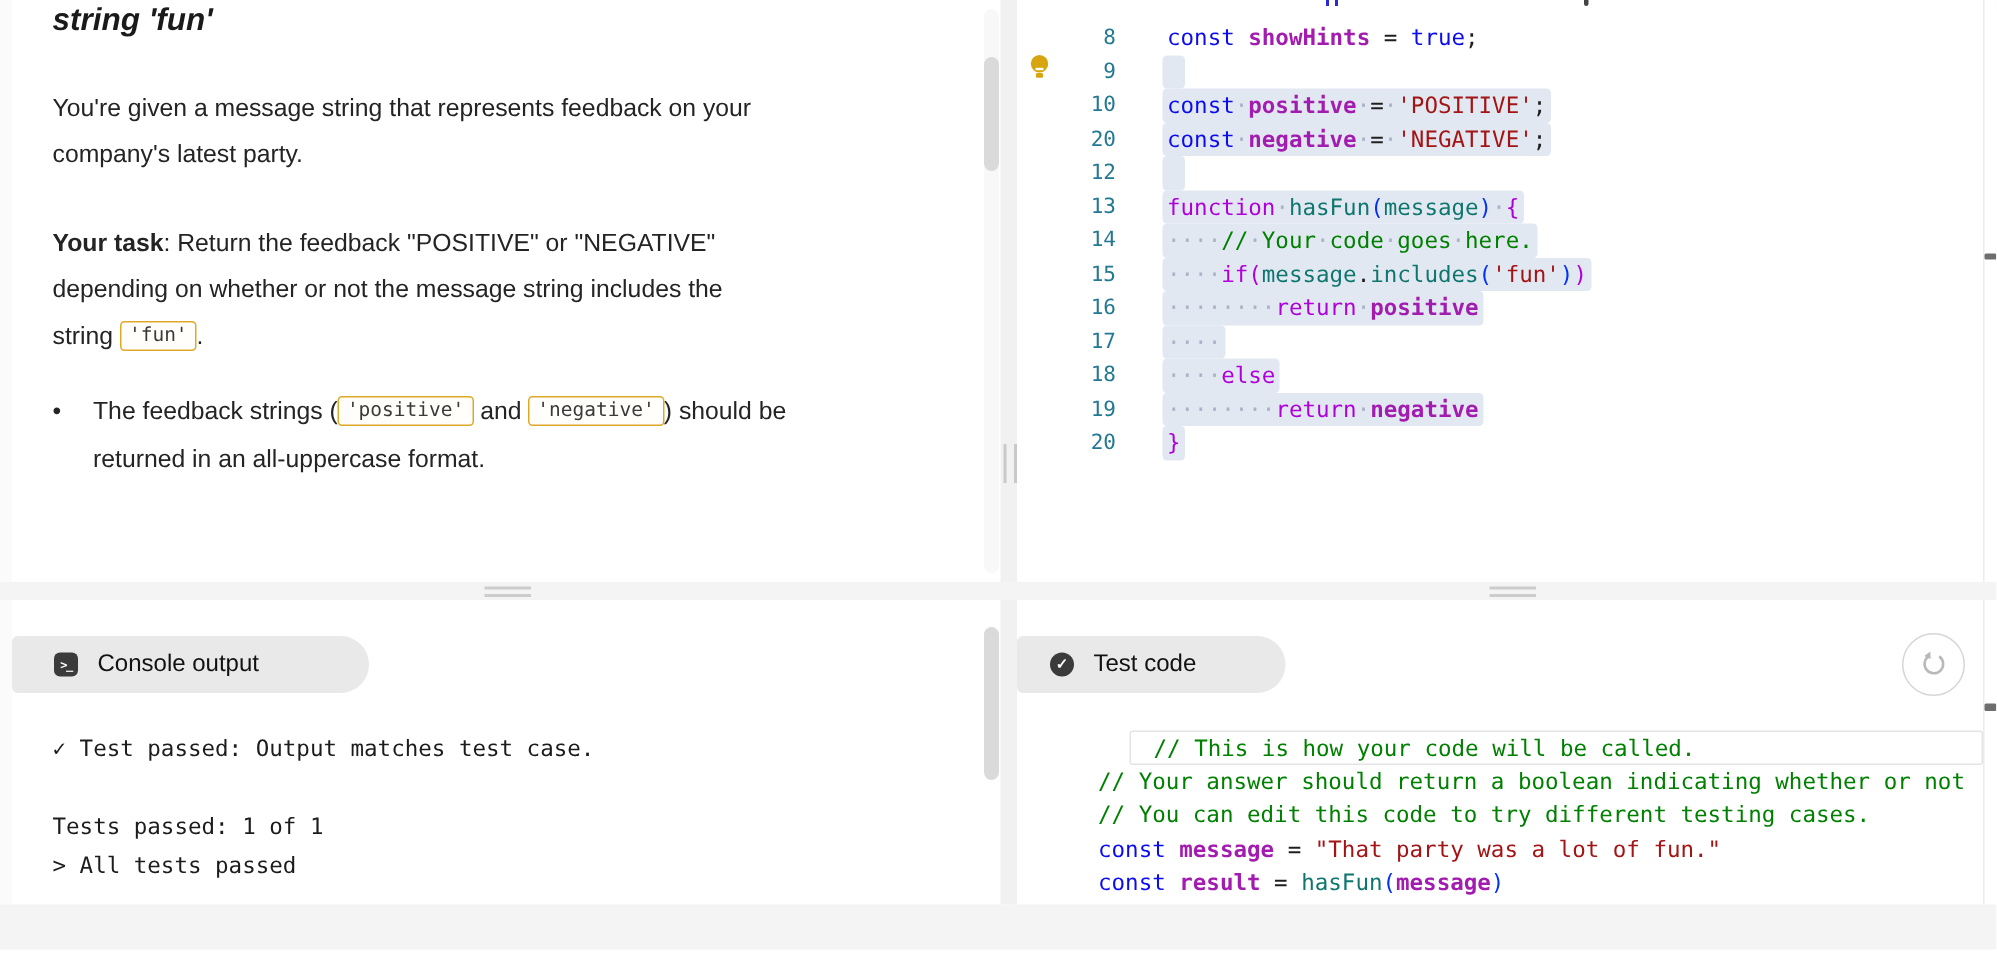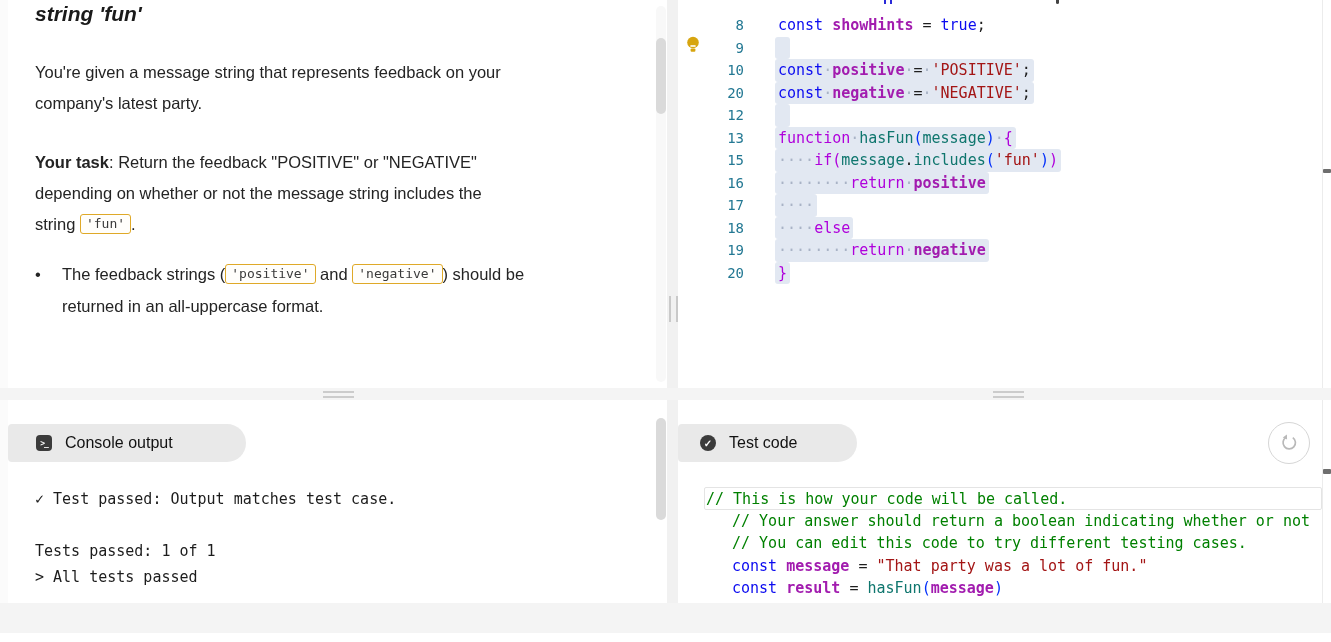--- a/index.html
+++ b/index.html
@@ -78,21 +78,21 @@
   
   #console{position:absolute;left:8px;top:400px;width:648px;height:203px;background:#fff;overflow:hidden;}
   #console .tab{left:0;width:210px;padding-left:28px;}
   #console .out{position:absolute;left:27px;top:86px;color:#1c1c1c;line-height:26px;white-space:pre;}
 
   
   #testcode{position:absolute;left:678px;top:400px;width:653px;height:203px;background:#fff;overflow:hidden;}
   #testcode .tab{left:0;width:157px;padding-left:22px;}
   #testcode .rows{position:absolute;left:0;top:87px;right:9px;}
   .t-row{height:22.5px;line-height:22.5px;white-space:pre;margin-left:54px;overflow:hidden;}
-  .t-row.curline{border:1px solid #e4e4e4;border-radius:2px;box-sizing:border-box;margin-left:26px;padding-left:1px;}
+  .t-row.curline{border:1px solid #e4e4e4;border-radius:2px;box-sizing:border-box;margin-left:75px;padding-left:15px;}
   .reset-btn{
     position:absolute;left:590px;top:22px;width:40px;height:40px;border-radius:50%;
     border:1px solid #d6d6d6;background:#fff;display:flex;align-items:center;justify-content:center;cursor:pointer;
   }
 </style>
 </head>
 <body>
 
 <div class="left-gutter"></div>
 <div class="corner-strip"></div>
@@ -136,20 +136,21 @@
     <rect x="4.6" y="12.6" width="4.8" height="3.2" rx="1" fill="#d7a50f"></rect>
   </svg>
 
   <div class="rows">
       <div class="code-row"><span class="gutter">8</span><span class="code"><span class="tk-k">const </span><span class="tk-v">showHints</span><span class="tk-op"> = </span><span class="tk-k">true</span><span class="tk-op">;</span></span></div>
       <div class="code-row"><span class="gutter">9</span><span class="code"><span class="sel empty"></span></span></div>
       <div class="code-row"><span class="gutter">10</span><span class="code"><span class="sel"><span class="tk-k">const<span class="ws">·</span></span><span class="tk-v">positive</span><span class="tk-op"><span class="ws">·</span>=<span class="ws">·</span></span><span class="tk-s">'POSITIVE'</span><span class="tk-op">;</span></span></span></div>
       <div class="code-row"><span class="gutter">20</span><span class="code"><span class="sel"><span class="tk-k">const<span class="ws">·</span></span><span class="tk-v">negative</span><span class="tk-op"><span class="ws">·</span>=<span class="ws">·</span></span><span class="tk-s">'NEGATIVE'</span><span class="tk-op">;</span></span></span></div>
       <div class="code-row"><span class="gutter">12</span><span class="code"><span class="sel empty"></span></span></div>
       <div class="code-row"><span class="gutter">13</span><span class="code"><span class="sel"><span class="tk-kw">function<span class="ws">·</span></span><span class="tk-id">hasFun</span><span class="tk-p1">(</span><span class="tk-id">message</span><span class="tk-p1">)</span><span class="tk-op"><span class="ws">·</span></span><span class="tk-p2">{</span></span></span></div>
+      <div class="code-row"><span class="gutter">14</span><span class="code"><span class="sel"><span class="tk-op"><span class="ws">·</span><span class="ws">·</span><span class="ws">·</span><span class="ws">·</span></span><span class="tk-cm">//<span class="ws">·</span>Your<span class="ws">·</span>code<span class="ws">·</span>goes<span class="ws">·</span>here.</span></span></span></div>
       <div class="code-row"><span class="gutter">15</span><span class="code"><span class="sel"><span class="tk-op"><span class="ws">·</span><span class="ws">·</span><span class="ws">·</span><span class="ws">·</span></span><span class="tk-kw">if</span><span class="tk-p2">(</span><span class="tk-id">message</span><span class="tk-op">.</span><span class="tk-id">includes</span><span class="tk-p1">(</span><span class="tk-s">'fun'</span><span class="tk-p1">)</span><span class="tk-p2">)</span></span></span></div>
       <div class="code-row"><span class="gutter">16</span><span class="code"><span class="sel"><span class="tk-op"><span class="ws">·</span><span class="ws">·</span><span class="ws">·</span><span class="ws">·</span><span class="ws">·</span><span class="ws">·</span><span class="ws">·</span><span class="ws">·</span></span><span class="tk-kw">return<span class="ws">·</span></span><span class="tk-v">positive</span></span></span></div>
       <div class="code-row"><span class="gutter">17</span><span class="code"><span class="sel"><span class="tk-op"><span class="ws">·</span><span class="ws">·</span><span class="ws">·</span><span class="ws">·</span></span></span></span></div>
       <div class="code-row"><span class="gutter">18</span><span class="code"><span class="sel"><span class="tk-op"><span class="ws">·</span><span class="ws">·</span><span class="ws">·</span><span class="ws">·</span></span><span class="tk-kw">else</span></span></span></div>
       <div class="code-row"><span class="gutter">19</span><span class="code"><span class="sel"><span class="tk-op"><span class="ws">·</span><span class="ws">·</span><span class="ws">·</span><span class="ws">·</span><span class="ws">·</span><span class="ws">·</span><span class="ws">·</span><span class="ws">·</span></span><span class="tk-kw">return<span class="ws">·</span></span><span class="tk-v">negative</span></span></span></div>
       <div class="code-row"><span class="gutter">20</span><span class="code"><span class="sel"><span class="tk-p2">}</span></span></span></div>
     </div>
 
   <div class="edge-line" style="left:644px;"></div>
   <div class="edge-dash" style="left:645px;top:169px;width:8px;height:4px;"></div>

